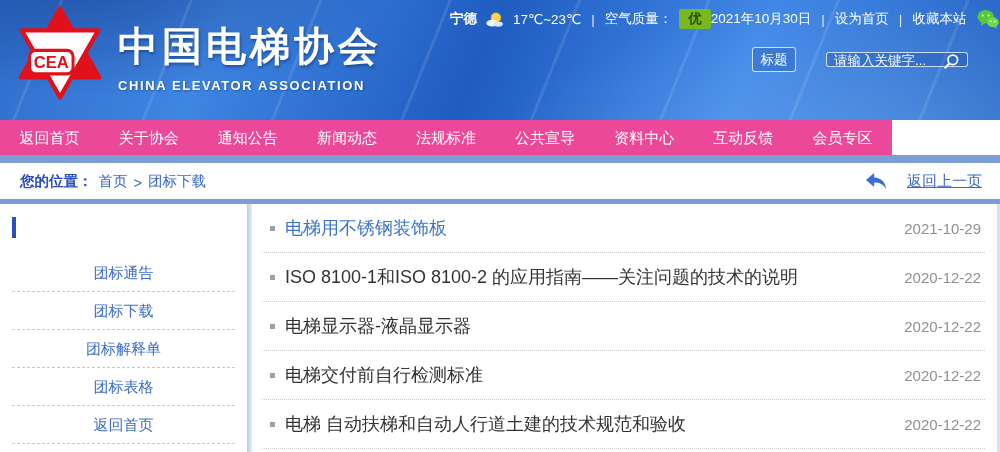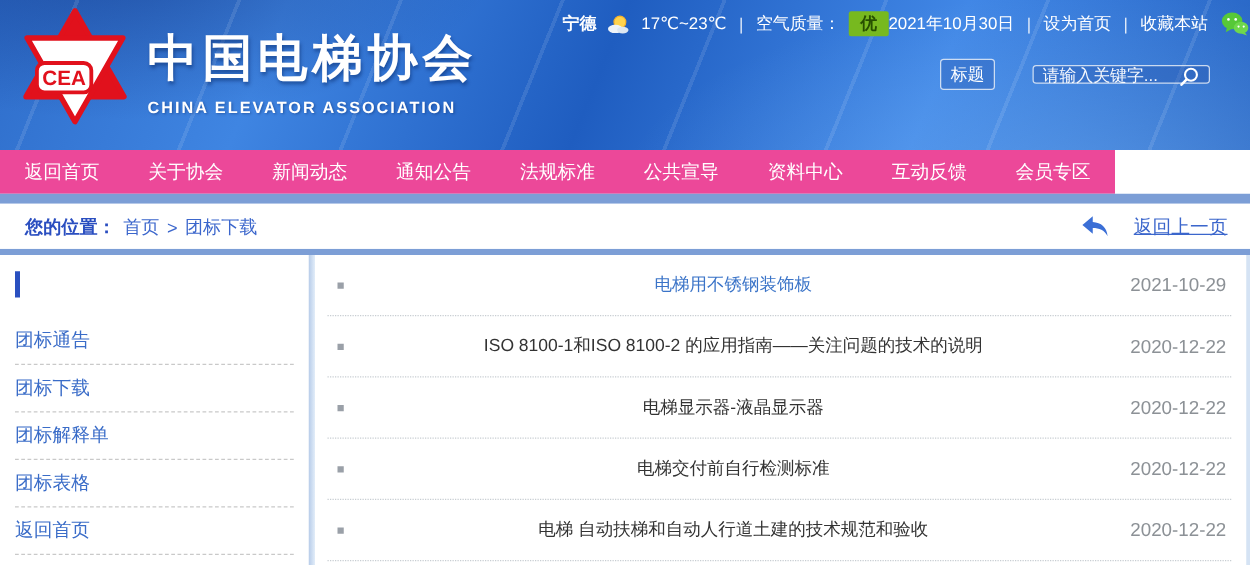--- a/index.html
+++ b/index.html
@@ -70,30 +70,30 @@
 
   
   .content { display:flex; width:1000px; height:248px; background:#fff; border-right:3px solid #d5e3f4; }
   .sidebar { width:247px; flex:0 0 247px; padding-top:13px; }
   .sidebar-title { display:flex; align-items:center; padding-left:12px; margin-bottom:16px; }
   .sidebar-title .bar { width:4px; height:21px; background:#2a50c0; margin-right:9px; }
   .sidebar-title .txt { font-size:19px; color:#16329c; letter-spacing:1px; }
   .sidebar-menu { list-style:none; margin:0 12px; }
   .sidebar-menu li { border-bottom:1px dashed #c9c9c9; }
   .sidebar-menu a {
-    display:block; height:37px; line-height:37px; font-size:15px; color:#3a6cc8; text-decoration:none; cursor:pointer;
+    display:block; height:37px; line-height:37px; text-align:center; font-size:15px; color:#3a6cc8; text-decoration:none; cursor:pointer;
   }
   .v-divider { width:5px; flex:0 0 5px; background:linear-gradient(to right,#b7cce9,#e2edf9); }
 
   .doc-list { flex:1; padding:0 12px 0 10px; }
   .doc-row {
     display:flex; align-items:center; height:49px; border-bottom:1px dotted #c8cdd2; padding:0 4px 0 8px;
   }
   .bullet { width:5px; height:5px; background:#9aa0a8; margin-right:10px; flex:0 0 auto; }
-  .doc-title { font-size:14px; color:#333; text-decoration:none; cursor:pointer; flex:1; white-space:nowrap; overflow:hidden; text-overflow:ellipsis;text-align:center; }
+  .doc-title { font-size:18px; color:#333; text-decoration:none; cursor:pointer; flex:1; white-space:nowrap; overflow:hidden; text-overflow:ellipsis; }
   .doc-title.hl { color:#3b74c8; }
   .doc-date { font-size:15px; color:#8c9196; margin-left:16px; flex:0 0 auto; }
 </style>
 </head>
 <body>
 
 <div class="page">
 
   <header class="site-header">
     <div class="logo-block">
@@ -150,22 +150,22 @@
           <circle cx="11.5" cy="8" r="5.6" fill="none" stroke="#ffffff" stroke-width="2"></circle>
           <line x1="7.2" y1="12.6" x2="2.6" y2="17.4" stroke="#ffffff" stroke-width="2.4" stroke-linecap="round"></line>
         </svg>
       </div>
     </div>
   </header>
 
   <nav class="main-nav" id="main-nav">
       <a class="nav-item">返回首页</a>
       <a class="nav-item">关于协会</a>
+      <a class="nav-item">通知公告</a>
       <a class="nav-item">新闻动态</a>
-      <a class="nav-item">通知公告</a>
       <a class="nav-item">法规标准</a>
       <a class="nav-item">公共宣导</a>
       <a class="nav-item">资料中心</a>
       <a class="nav-item">互动反馈</a>
       <a class="nav-item">会员专区</a>
     </nav>
   <div class="nav-strip"></div>
 
   <div class="breadcrumb-bar">
     <div class="breadcrumb">

